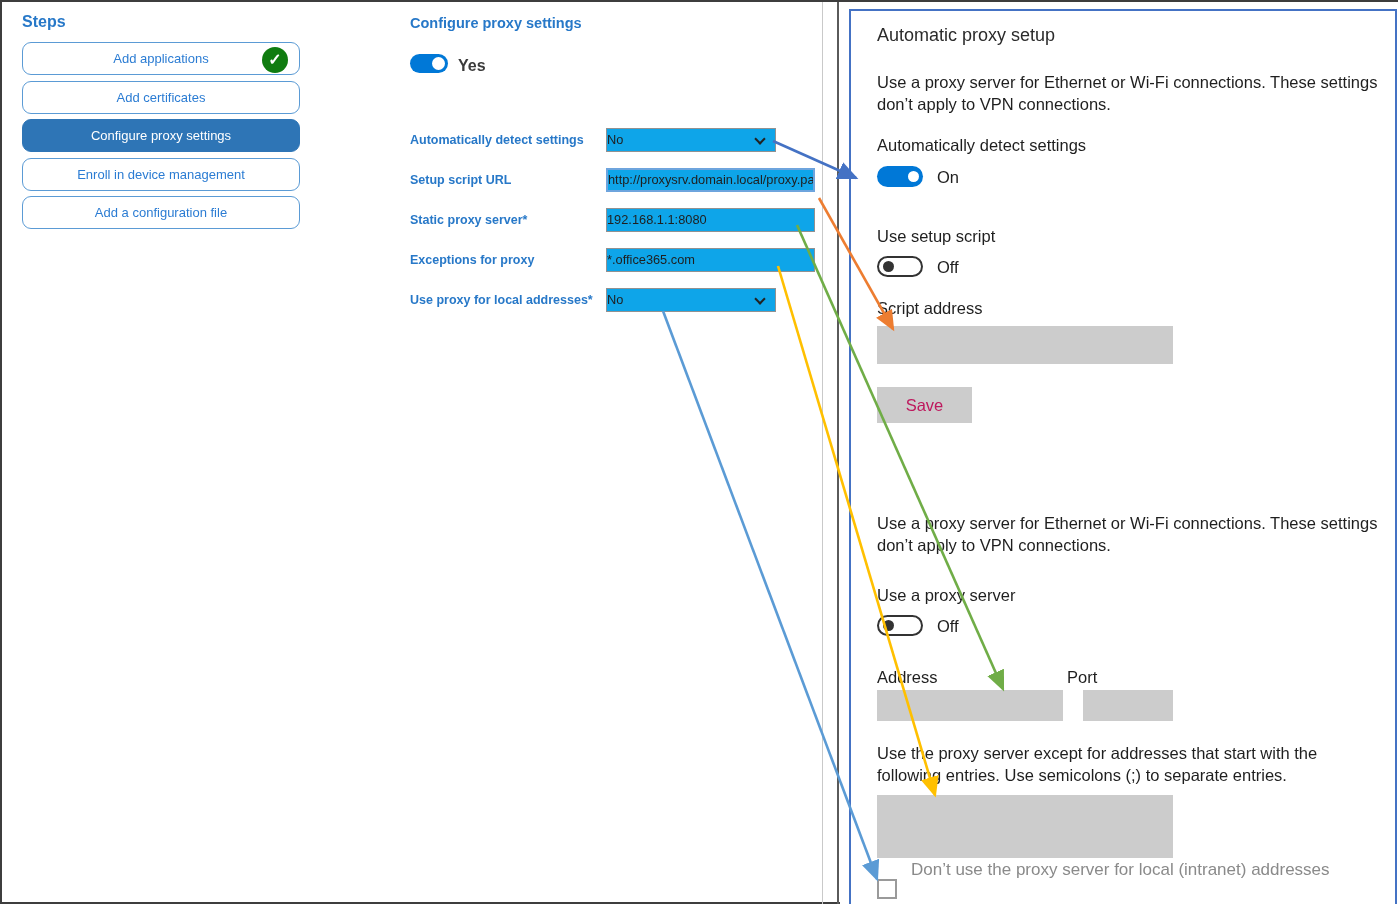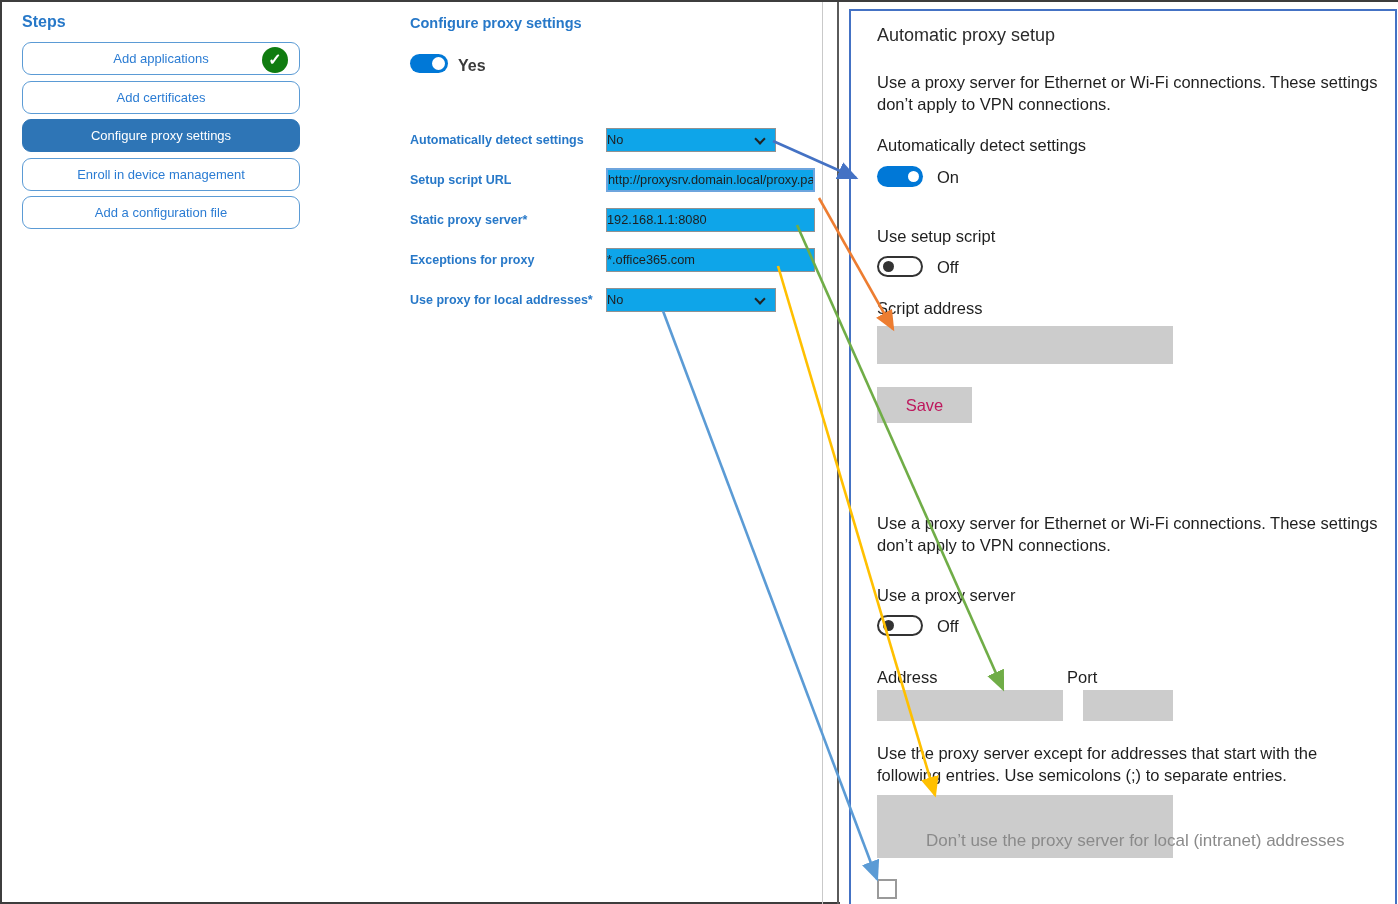--- a/index.html
+++ b/index.html
@@ -179,21 +179,21 @@
 
     <div class="lbl" style="top:657px;">Address</div>
     <div class="lbl" style="left:216px; top:657px;">Port</div>
     <div class="gray-box" style="left:26px; top:679px; width:186px; height:31px;"></div>
     <div class="gray-box" style="left:232px; top:679px; width:90px; height:31px;"></div>
 
     <div class="para" style="top:731px; width:470px;">Use the proxy server except for addresses that start with the following entries. Use semicolons (;) to separate entries.</div>
     <div class="gray-box" style="left:26px; top:784px; width:296px; height:63px;"></div>
 
     <div class="cbx" style="top:868px;"></div>
-    <div class="cbx-label" style="top:820px;margin-left:15px;">Don’t use the proxy server for local (intranet) addresses</div>
+    <div class="cbx-label" style="top:849px;">Don’t use the proxy server for local (intranet) addresses</div>
   </div>
 
   <svg class="arrows" viewBox="0 0 1398 904">
     <defs>
       <marker id="ah0" markerWidth="9" markerHeight="8" refX="7" refY="3.5" orient="auto">
         <path d="M0,0 L8,3.5 L0,7 z" fill="#4472C4"></path>
       </marker>
       <marker id="ah1" markerWidth="9" markerHeight="8" refX="7" refY="3.5" orient="auto">
         <path d="M0,0 L8,3.5 L0,7 z" fill="#ED7D31"></path>
       </marker>

